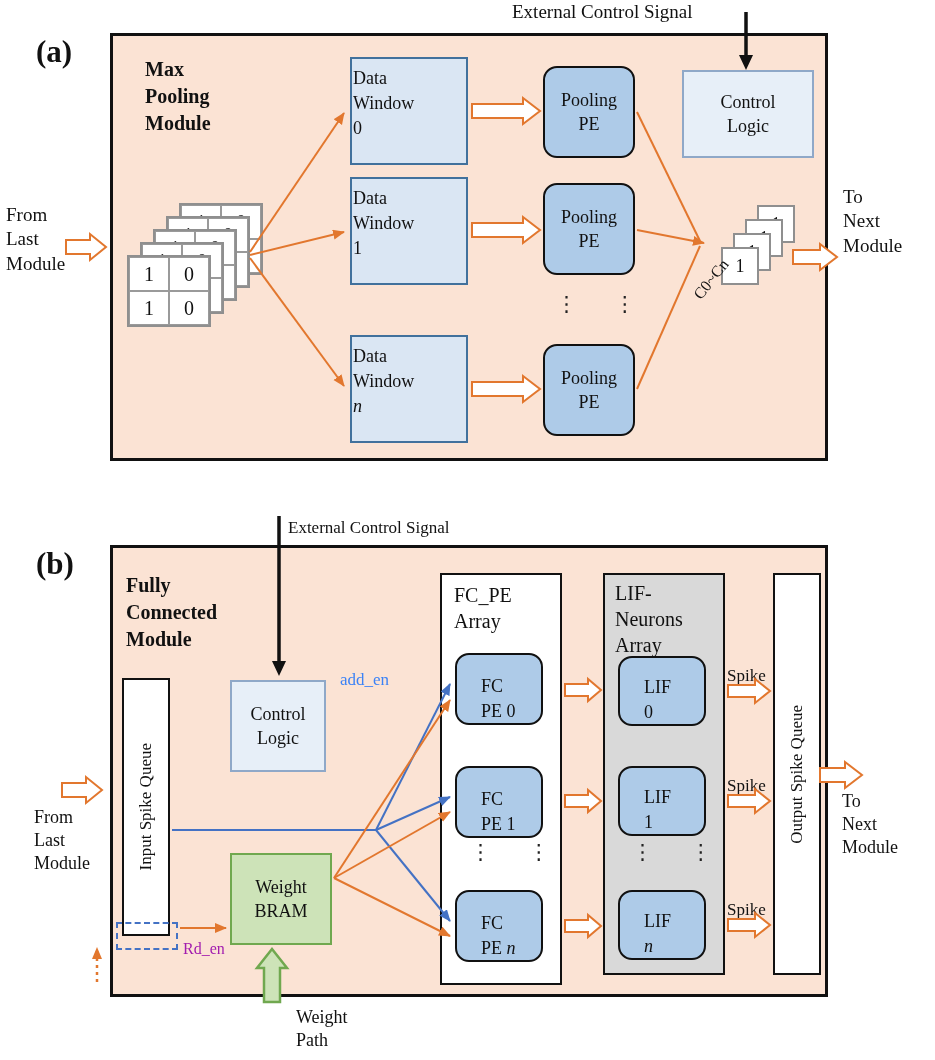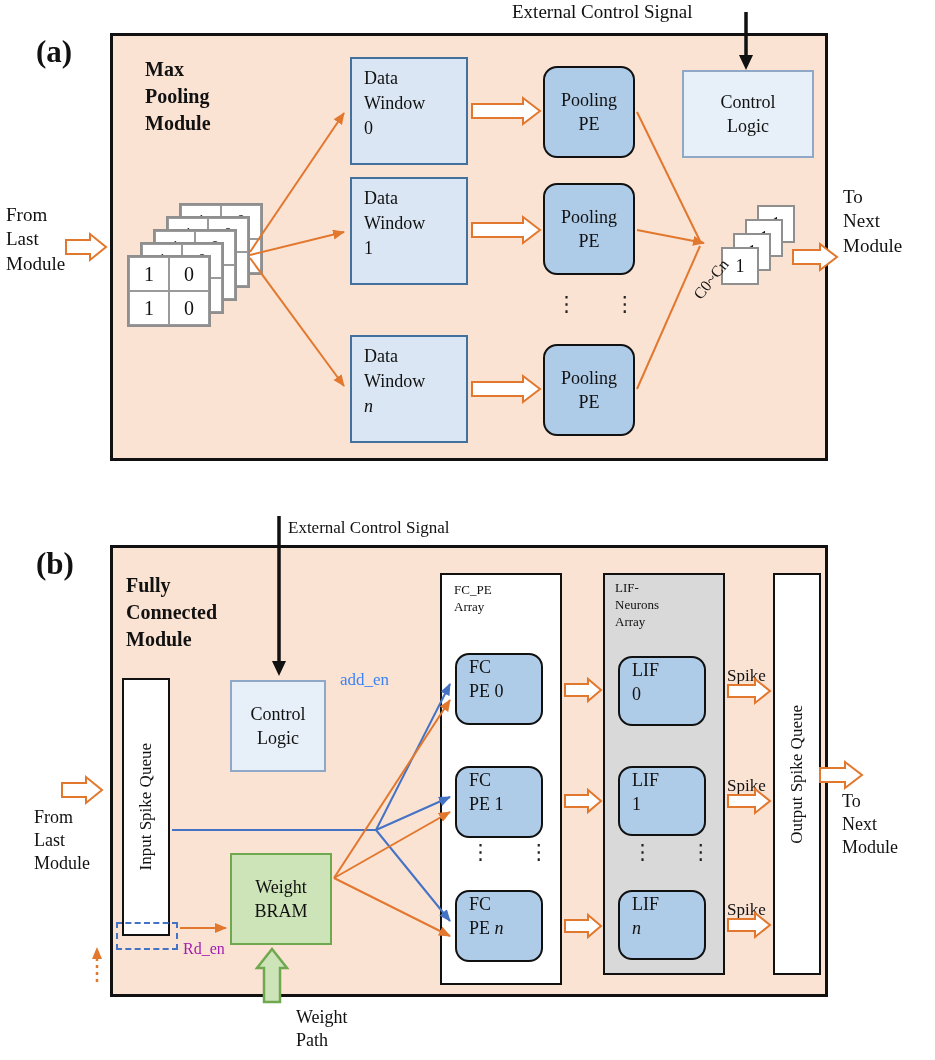--- a/index.html
+++ b/index.html
@@ -6,27 +6,27 @@
   html,body { background:#fff; }
   body { font-family:"Liberation Serif", serif; color:#111; }
   .stage { position:relative; width:935px; height:1060px; background:#fff; overflow:hidden; }
   .abs { position:absolute; }
   .panel { background:#fbe3d4; border:3px solid #111; }
   .ml { white-space:pre-line; }
   .corner { font-size:31px; font-weight:bold; }
   .ptitle { font-size:20px; font-weight:bold; line-height:1.35; }
   .lbl { font-size:19px; line-height:1.28; }
   .lbl-sm { font-size:18px; line-height:1.28; }
-  .bluebox { background:#dae6f3; border:2px solid #41719c; font-size:18px; line-height:1.4; padding:7px 12px; }
+  .bluebox { background:#dae6f3; border:2px solid #41719c; font-size:18px; line-height:1.4; padding:7px 1px; }
   .ctrl { background:#e7eff8; border:2px solid #8fa8c8; display:flex; align-items:center; justify-content:center; text-align:center; font-size:18px; line-height:1.35; }
   .pe { background:#aecbe8; border:2.5px solid #111; border-radius:14px; display:flex; align-items:center; justify-content:center; text-align:center; font-size:18px; line-height:1.35; }
-  .pe-left { justify-content:flex-start; text-align:left; padding-left:12px; }
+  .pe-left { justify-content:flex-end; text-align:left; padding-left:24px; }
   .whitebox { background:#fff; border:2.5px solid #111; }
   .graybox { background:#d9d9d9; border:2.5px solid #111; }
-  .arrtitle { font-size:13px; line-height:1.3; }
+  .arrtitle { font-size:20px; line-height:1.3; }
   .card { position:absolute; background:#fff; border:2px solid #8f8f8f; }
   .grid2 { display:grid; grid-template-columns:1fr 1fr; grid-template-rows:1fr 1fr; width:100%; height:100%; }
   .grid2 span { display:flex; align-items:center; justify-content:center; border:1px solid #9a9a9a; font-size:20px; background:#fff; }
   .minicard { position:absolute; background:#fff; border:2px solid #8f8f8f; display:flex; align-items:center; justify-content:center; font-size:18px; }
   .vqueue { background:#fff; border:2px solid #111; display:flex; align-items:center; justify-content:center; }
   .vtext { writing-mode:vertical-rl; transform:rotate(180deg); font-size:17px; white-space:nowrap; }
   .dots { font-size:21px; letter-spacing:16px; color:#222; }
   .it { font-style:italic; }
   .greenbox { background:#cde3b8; border:2px solid #70a84f; display:flex; align-items:center; justify-content:center; text-align:center; font-size:18px; line-height:1.35; }
   .dashedbox { border:2px dashed #4472c4; background:transparent; }

